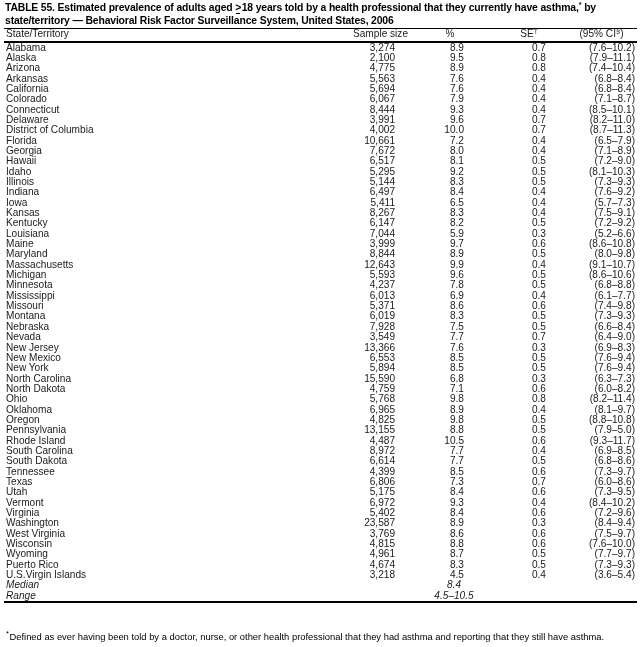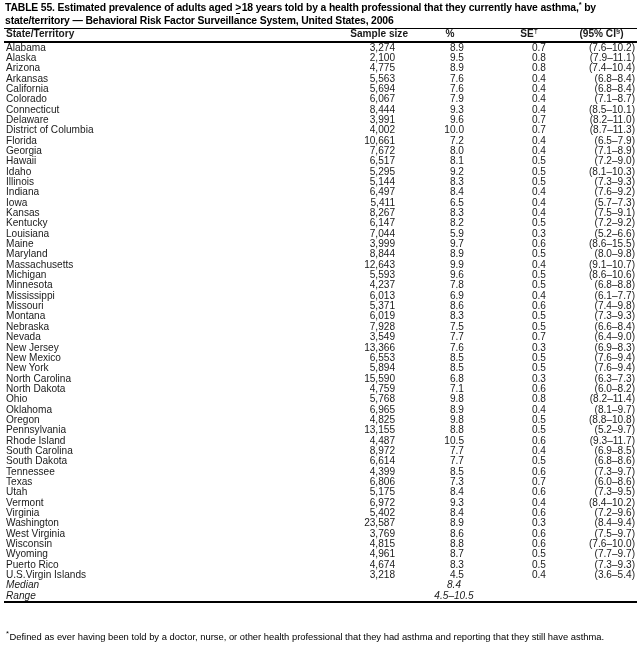--- a/index.html
+++ b/index.html
@@ -67,21 +67,21 @@
     white-space: nowrap;
     vertical-align: baseline;
   }
   .col-state  { width: 300px; text-align: left;  padding-left: 2px !important; }
   .col-n      { width: 104px; text-align: right; padding-right: 13px !important; }
   .col-pct    { width: 84px;  text-align: right; padding-right: 28px !important; }
   .col-se     { width: 74px;  text-align: right; padding-right: 20px !important; }
   .col-ci     { width: 71px;  text-align: right; padding-right: 2px !important; }
 
   thead th {
-    font-weight: bold;
+    font-weight: normal;
     font-size: 10.1px;
     line-height: 14px;
     padding-bottom: 1px !important;
   }
   thead th.col-state { text-align: left; }
   thead th.col-n  { padding-right: 0 !important; }
   thead th.col-pct{ text-align: center; padding-right: 0 !important; }
   thead th.col-se { text-align: center; padding-right: 0 !important; }
   thead th.col-ci { text-align: center; padding-right: 0 !important; }
 
@@ -266,21 +266,21 @@
           <td class="col-n">7,044</td>
           <td class="col-pct">5.9</td>
           <td class="col-se">0.3</td>
           <td class="col-ci">(5.2–6.6)</td>
         </tr>
         <tr>
           <td class="col-state">Maine</td>
           <td class="col-n">3,999</td>
           <td class="col-pct">9.7</td>
           <td class="col-se">0.6</td>
-          <td class="col-ci">(8.6–15.5)</td>
+          <td class="col-ci">(8.6–10.8)</td>
         </tr>
         <tr>
           <td class="col-state">Maryland</td>
           <td class="col-n">8,844</td>
           <td class="col-pct">8.9</td>
           <td class="col-se">0.5</td>
           <td class="col-ci">(8.0–9.8)</td>
         </tr>
         <tr>
           <td class="col-state">Massachusetts</td>
@@ -392,21 +392,21 @@
           <td class="col-n">4,825</td>
           <td class="col-pct">9.8</td>
           <td class="col-se">0.5</td>
           <td class="col-ci">(8.8–10.8)</td>
         </tr>
         <tr>
           <td class="col-state">Pennsylvania</td>
           <td class="col-n">13,155</td>
           <td class="col-pct">8.8</td>
           <td class="col-se">0.5</td>
-          <td class="col-ci">(5.2–9.7)</td>
+          <td class="col-ci">(7.9–5.0)</td>
         </tr>
         <tr>
           <td class="col-state">Rhode Island</td>
           <td class="col-n">4,487</td>
           <td class="col-pct">10.5</td>
           <td class="col-se">0.6</td>
           <td class="col-ci">(9.3–11.7)</td>
         </tr>
         <tr>
           <td class="col-state">South Carolina</td>

